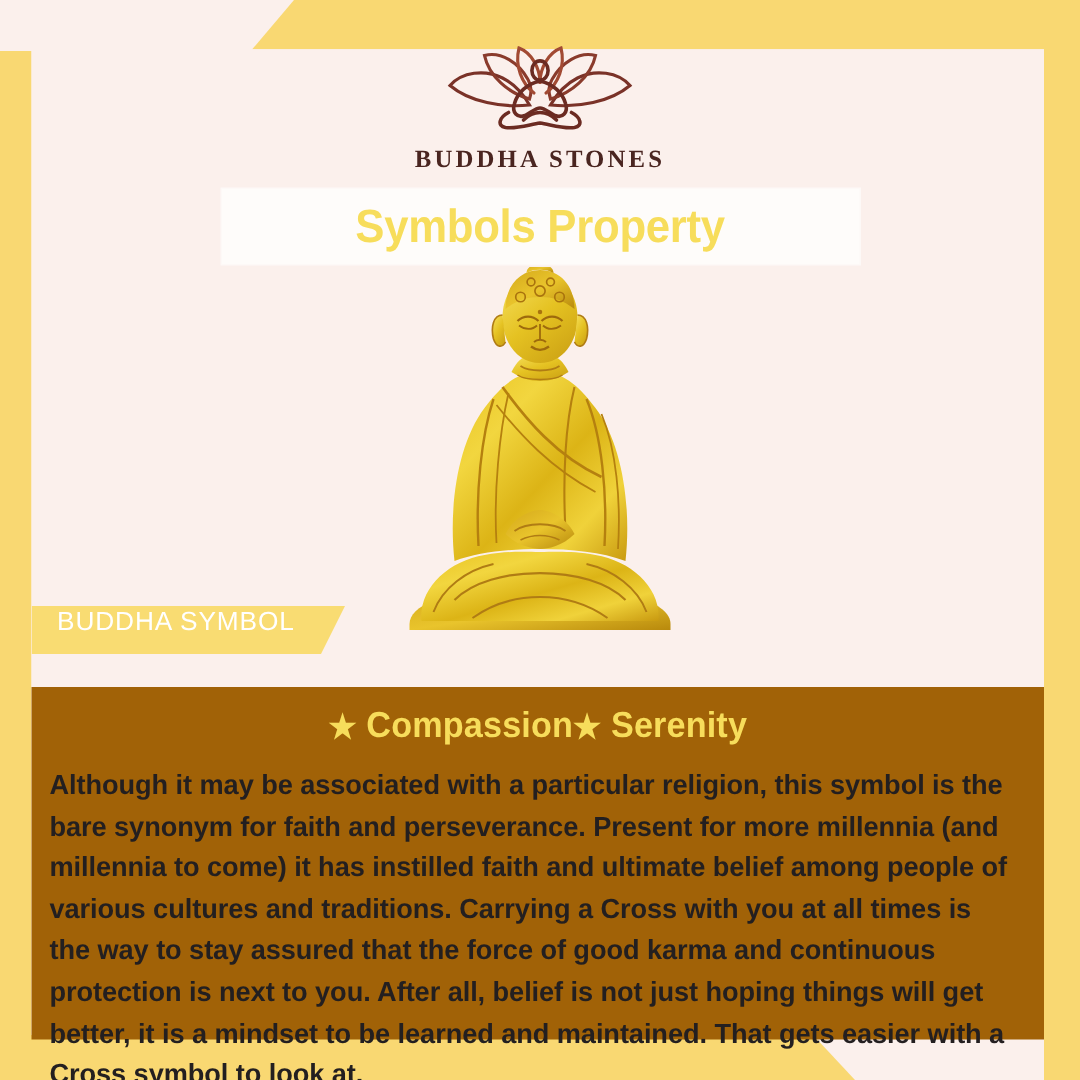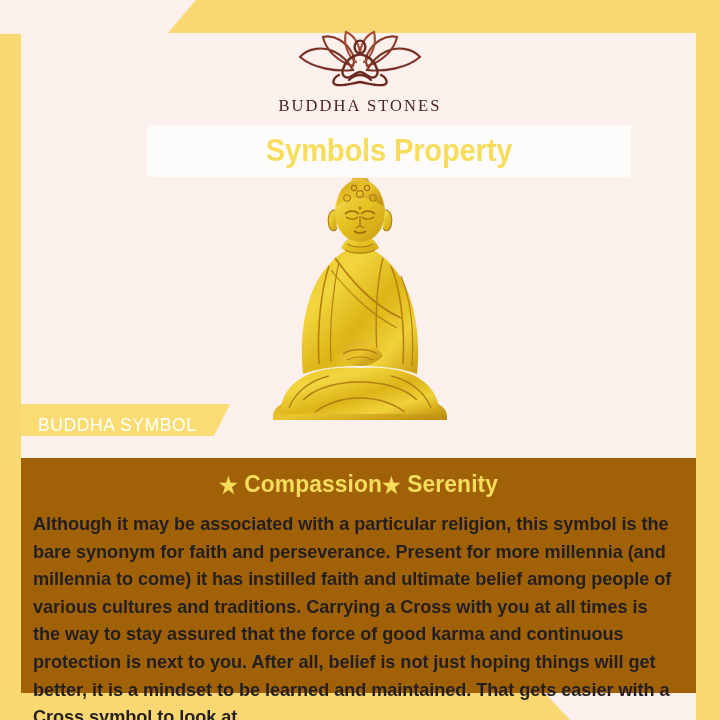--- a/index.html
+++ b/index.html
@@ -46,27 +46,27 @@
     position:absolute; top:26px; left:0; width:720px;
     display:flex; flex-direction:column; align-items:center;
   }
   .logo-mark { width:166px; height:62px; display:block; }
   .logo-text {
     margin-top:8px;
     font-family:"Liberation Serif", serif;
     font-size:16.5px;
     letter-spacing:2.1px;
     color:#4A2520;
-    font-weight:400;
+    font-weight:700;
   }
 
   
   .title-banner {
     position:absolute; left:148px; top:126px;
-    width:482px; height:50px;
+    width:425px; height:50px;
     background:#FEFCFA;
     display:flex; align-items:center; justify-content:center;
     box-shadow:0 0 0 1px rgba(255,255,255,.6);
   }
   .title-text {
     font-family:"Liberation Sans Narrow","Liberation Sans", sans-serif;
     font-weight:bold;
     font-size:31px;
     color:#F7DD5B;
     letter-spacing:-0.2px;
@@ -80,21 +80,21 @@
     display:flex; align-items:flex-end; justify-content:center;
   }
   .buddha-svg { display:block; width:218px; height:242px; }
 
   
   .label-ribbon {
     position:absolute; left:21px; top:404px;
     width:209px; height:32px;
     background:#F9DC72;
     clip-path: polygon(0 0, 209px 0, 193px 32px, 0 32px);
-    display:flex; align-items:flex-end;
+    display:flex; align-items:flex-start;
   }
   .label-ribbon .label-text {
     padding-left:17px;
     color:#ffffff;
     font-size:17.5px;
     letter-spacing:.6px;
     font-weight:400;
     white-space:nowrap;
   }
 

